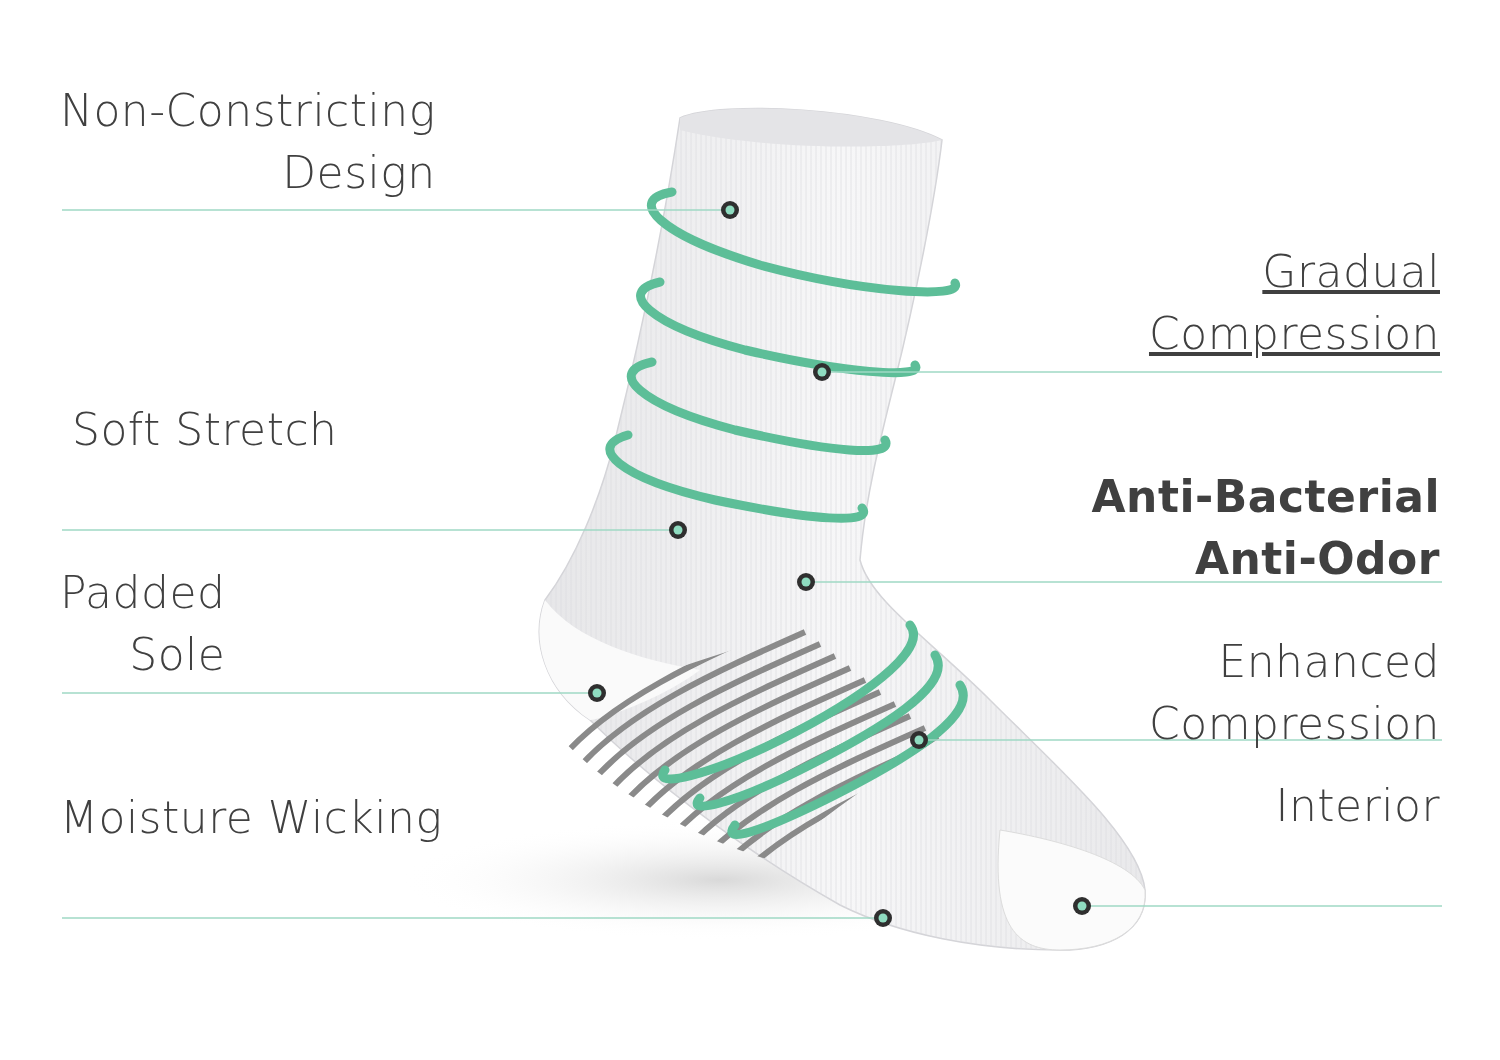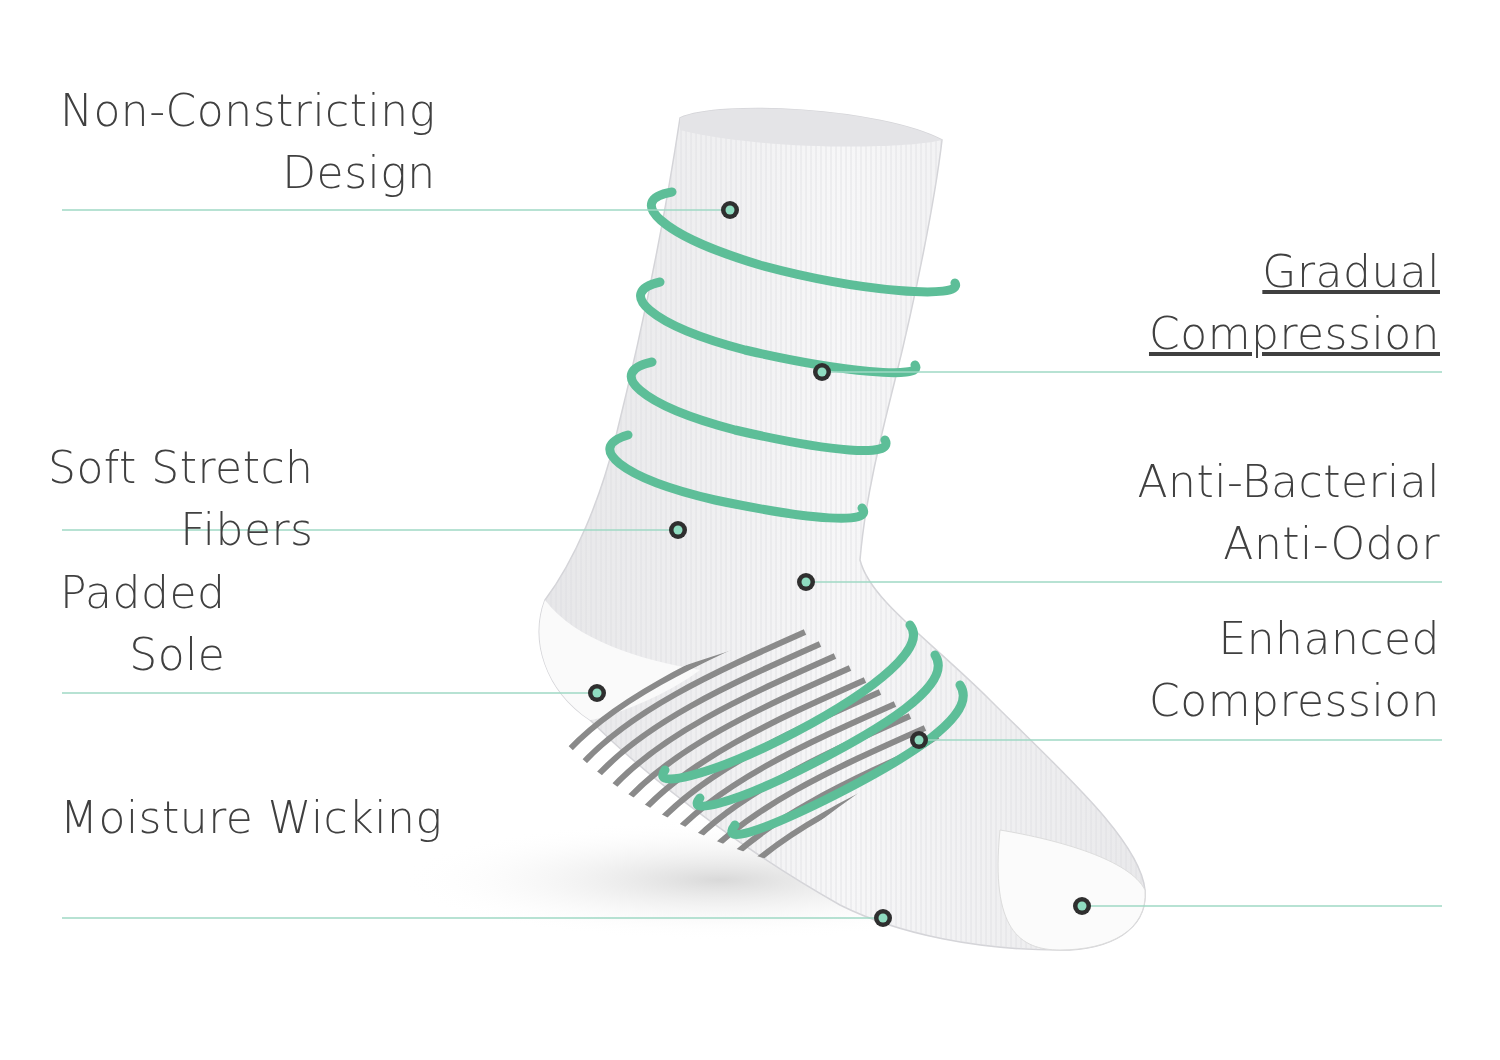--- a/index.html
+++ b/index.html
@@ -133,38 +133,38 @@
         <circle cx="1082" cy="906" r="9" fill="#2f2f2f"></circle>
         <circle cx="1082" cy="906" r="4.5" fill="#8fdcc0"></circle>
       </g>
   </g>
 </svg>
 
 <div class="label left" style="left:60px; top:80px;">
   <span>Non-Constricting</span>
   <span>Design</span>
 </div>
-<div class="label left" style="left:48px; top:399px;margin-top:38px;">
+<div class="label left" style="left:72px; top:399px;">
   <span>Soft Stretch</span>
-  <span>Fibers</span>
 </div>
 <div class="label left" style="left:60px; top:562px;">
   <span>Padded</span>
   <span>Sole</span>
 </div>
 <div class="label left" style="left:60px; top:787px;">
   <span>Moisture Wicking</span>
 </div>
 
 <div class="label right" style="right:60px; top:241px;text-decoration:underline;">
   <span>Gradual</span>
   <span>Compression</span>
 </div>
-<div class="label right" style="right:60px; top:451px;">
+<div class="label right" style="right:60px; top:466px;font-weight:bold;">
   <span>Anti-Bacterial</span>
   <span>Anti-Odor</span>
 </div>
-<div class="label right" style="right:60px; top:608px;">
+<div class="label right" style="right:60px; top:631px;">
   <span>Enhanced</span>
   <span>Compression</span>
 </div>
 <div class="label right" style="right:60px; top:775px;">
+  <span>Interior</span>
 </div>
 
 </body></html>

